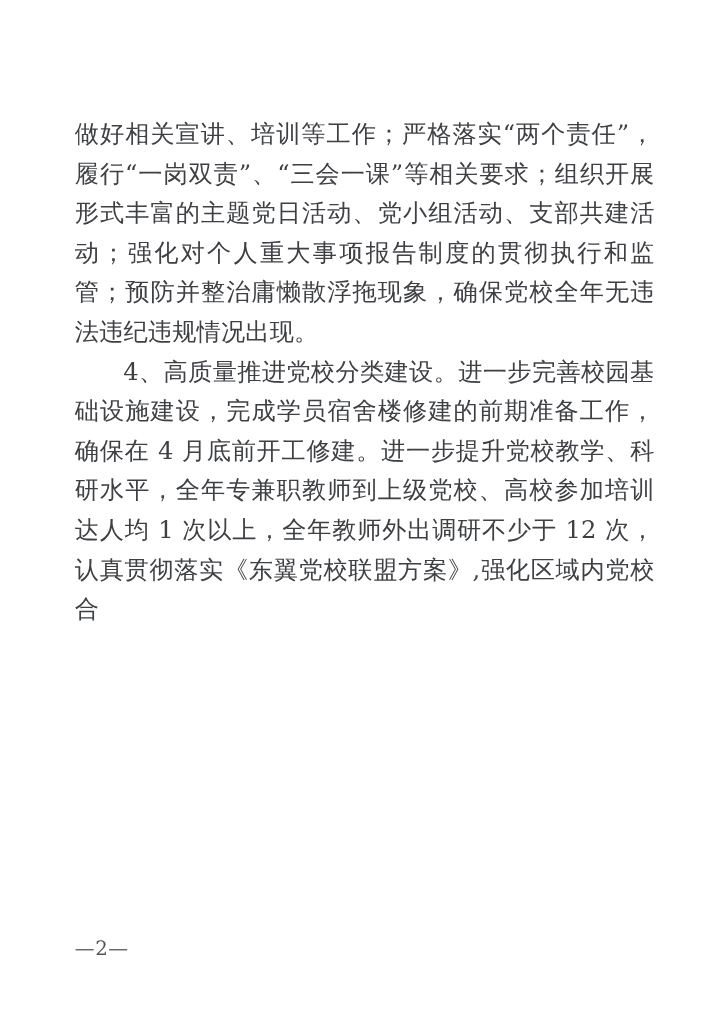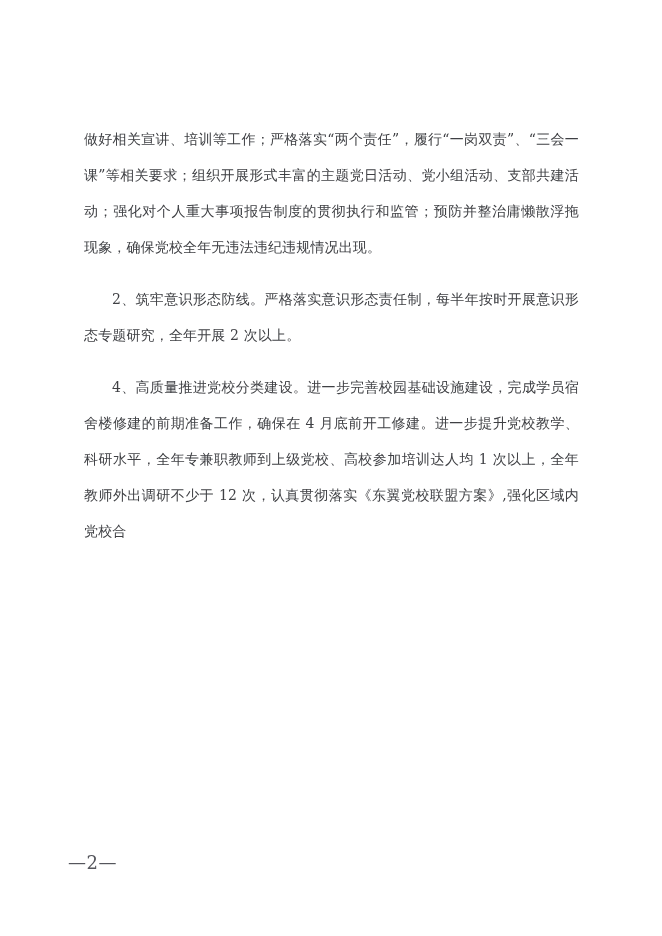--- a/index.html
+++ b/index.html
@@ -19,23 +19,23 @@
     overflow: hidden;
     margin: 0 auto;
   }
   .text-column {
     position: absolute;
     left: 68px;
     top: 105px;
     width: 527px;
   }
   .para {
-    margin: 16px;
+    margin: 0;
     padding: 0;
-    font-size: 14px;
+    font-size: 22px;
     line-height: 36px;
     color: #3f4044;
     text-align: justify;
     text-justify: inter-character;
     letter-spacing: 0.15px;
     font-weight: 400;
     text-rendering: optimizeLegibility;
     -webkit-font-smoothing: antialiased;
   }
   .para.indent {
@@ -62,21 +62,20 @@
 </style>
 </head>
 <body>
 
 <div class="page">
 
   <div class="text-column">
 
     <p class="para continues">做好相关宣讲、培训等工作；严格落实“两个责任”，履行“一岗双责”、“三会一课”等相关要求；组织开展形式丰富的主题党日活动、党小组活动、支部共建活动；强化对个人重大事项报告制度的贯彻执行和监管；预防并整治庸懒散浮拖现象，确保党校全年无违法违纪违规情况出现。</p>
 
-    <p class="para indent">2、筑牢意识形态防线。严格落实意识形态责任制，每半年按时开展意识形态专题研究，全年开展 2 次以上。</p>
 
 
     <p class="para indent continues">4、高质量推进党校分类建设。进一步完善校园基础设施建设，完成学员宿舍楼修建的前期准备工作，确保在 4 月底前开工修建。进一步提升党校教学、科研水平，全年专兼职教师到上级党校、高校参加培训达人均 1 次以上，全年教师外出调研不少于 12 次，认真贯彻落实《东翼党校联盟方案》,强化区域内党校合</p>
 
   </div>
 
   <div class="page-footer">
     <span class="folio">—2—</span>
   </div>
 

